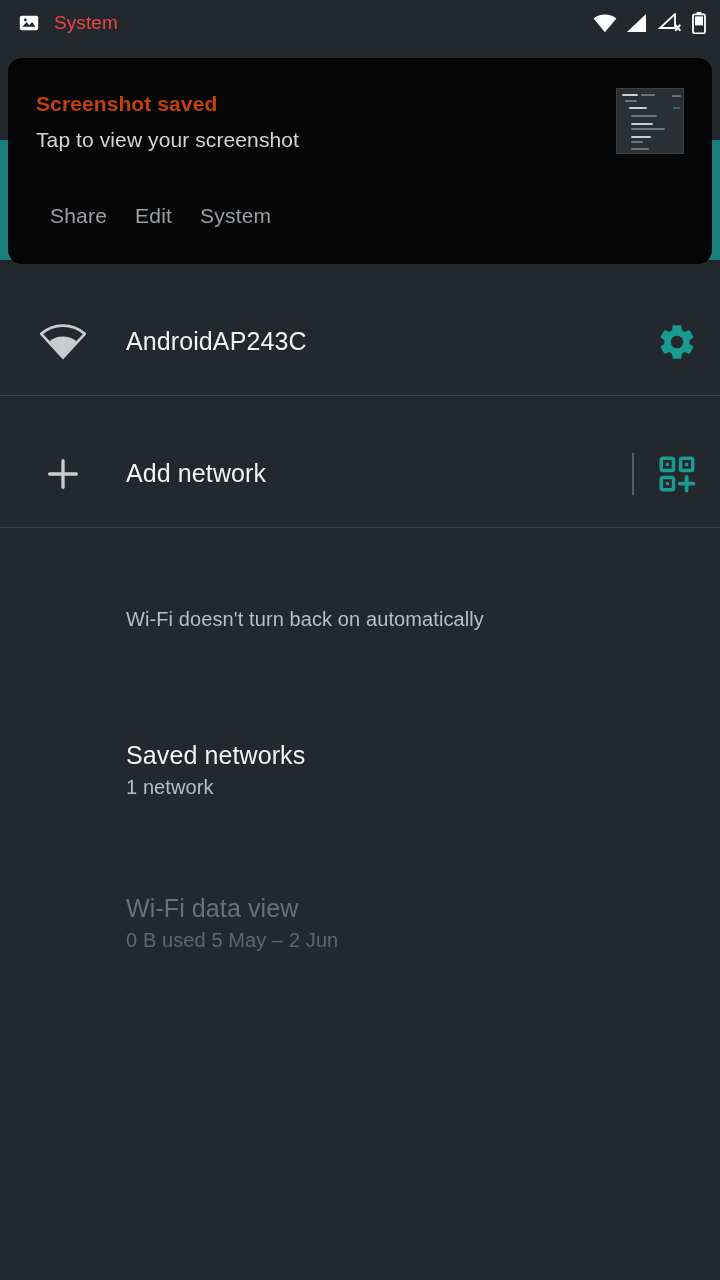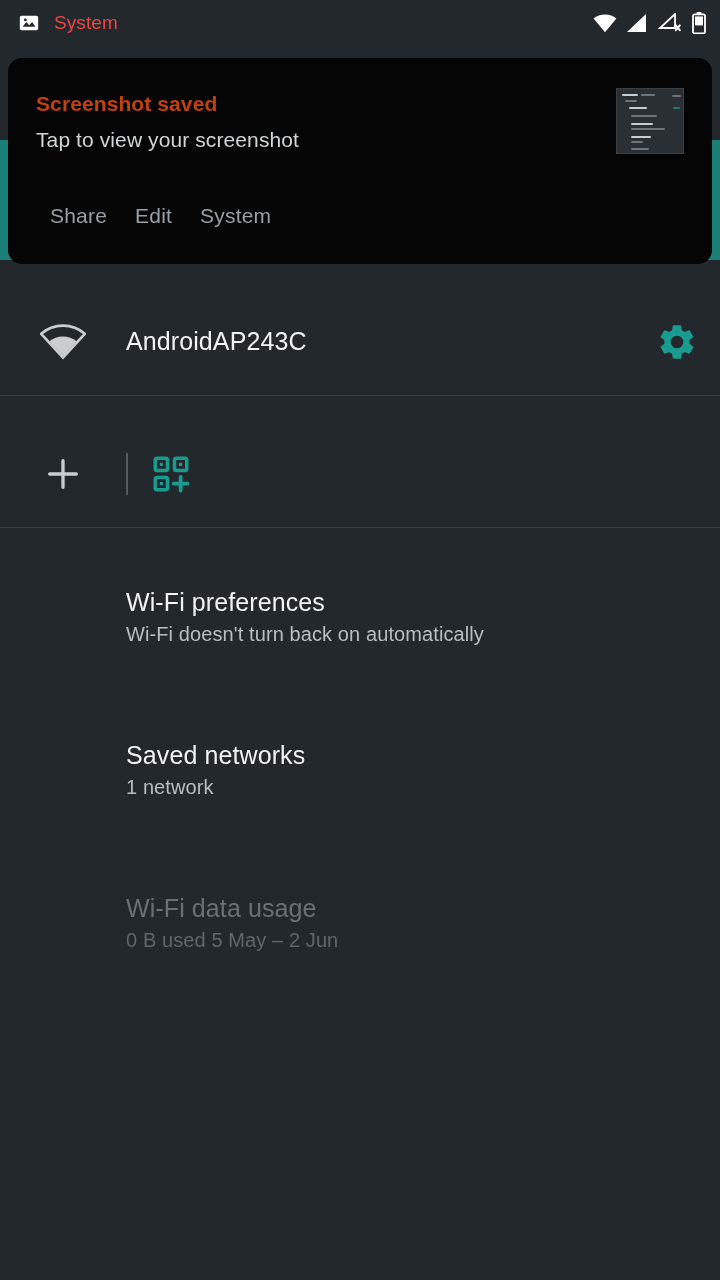--- a/index.html
+++ b/index.html
@@ -200,20 +200,23 @@
     </div>
 
     <div class="divider"></div>
 
     <div class="row" id="row-add">
       <div class="icon-col">
         <svg width="40" height="40" viewBox="0 0 24 24">
           <path d="M12 4v16M4 12h16" stroke="#c9cdd0" stroke-width="2" stroke-linecap="round"></path>
         </svg>
       </div>
+      <div class="text-col">
+        <span class="title">Add network</span>
+      </div>
       <div class="end-col">
         <span class="vdivider"></span>
         <span class="qr-btn">
           <svg width="42" height="42" viewBox="0 0 24 24">
             <rect x="3" y="3" width="7" height="7" rx="1" fill="none" stroke="#1a9b8f" stroke-width="2"></rect>
             <rect x="5.6" y="5.6" width="1.8" height="1.8" fill="#1a9b8f"></rect>
             <rect x="14" y="3" width="7" height="7" rx="1" fill="none" stroke="#1a9b8f" stroke-width="2"></rect>
             <rect x="16.6" y="5.6" width="1.8" height="1.8" fill="#1a9b8f"></rect>
             <rect x="3" y="14" width="7" height="7" rx="1" fill="none" stroke="#1a9b8f" stroke-width="2"></rect>
             <rect x="5.6" y="16.6" width="1.8" height="1.8" fill="#1a9b8f"></rect>
@@ -222,35 +225,34 @@
         </span>
       </div>
     </div>
 
 
     <div class="divider"></div>
 
     <div class="row" id="row-prefs">
       <div class="icon-col"></div>
       <div class="text-col">
-        <span class="title">Wi-Fi preferences</span>
         <span class="subtitle">Wi-Fi doesn't turn back on automatically</span>
       </div>
     </div>
 
     <div class="row" id="row-saved">
       <div class="icon-col"></div>
       <div class="text-col">
         <span class="title">Saved networks</span>
         <span class="subtitle">1 network</span>
       </div>
     </div>
 
     <div class="row" id="row-usage">
       <div class="icon-col"></div>
       <div class="text-col">
-        <span class="title dim">Wi-Fi data usage</span>
+        <span class="title dim">Wi-Fi data view</span>
         <span class="subtitle dim">0 B used 5 May – 2 Jun</span>
       </div>
     </div>
 
   </div>
 </div>
 
 </body></html>

